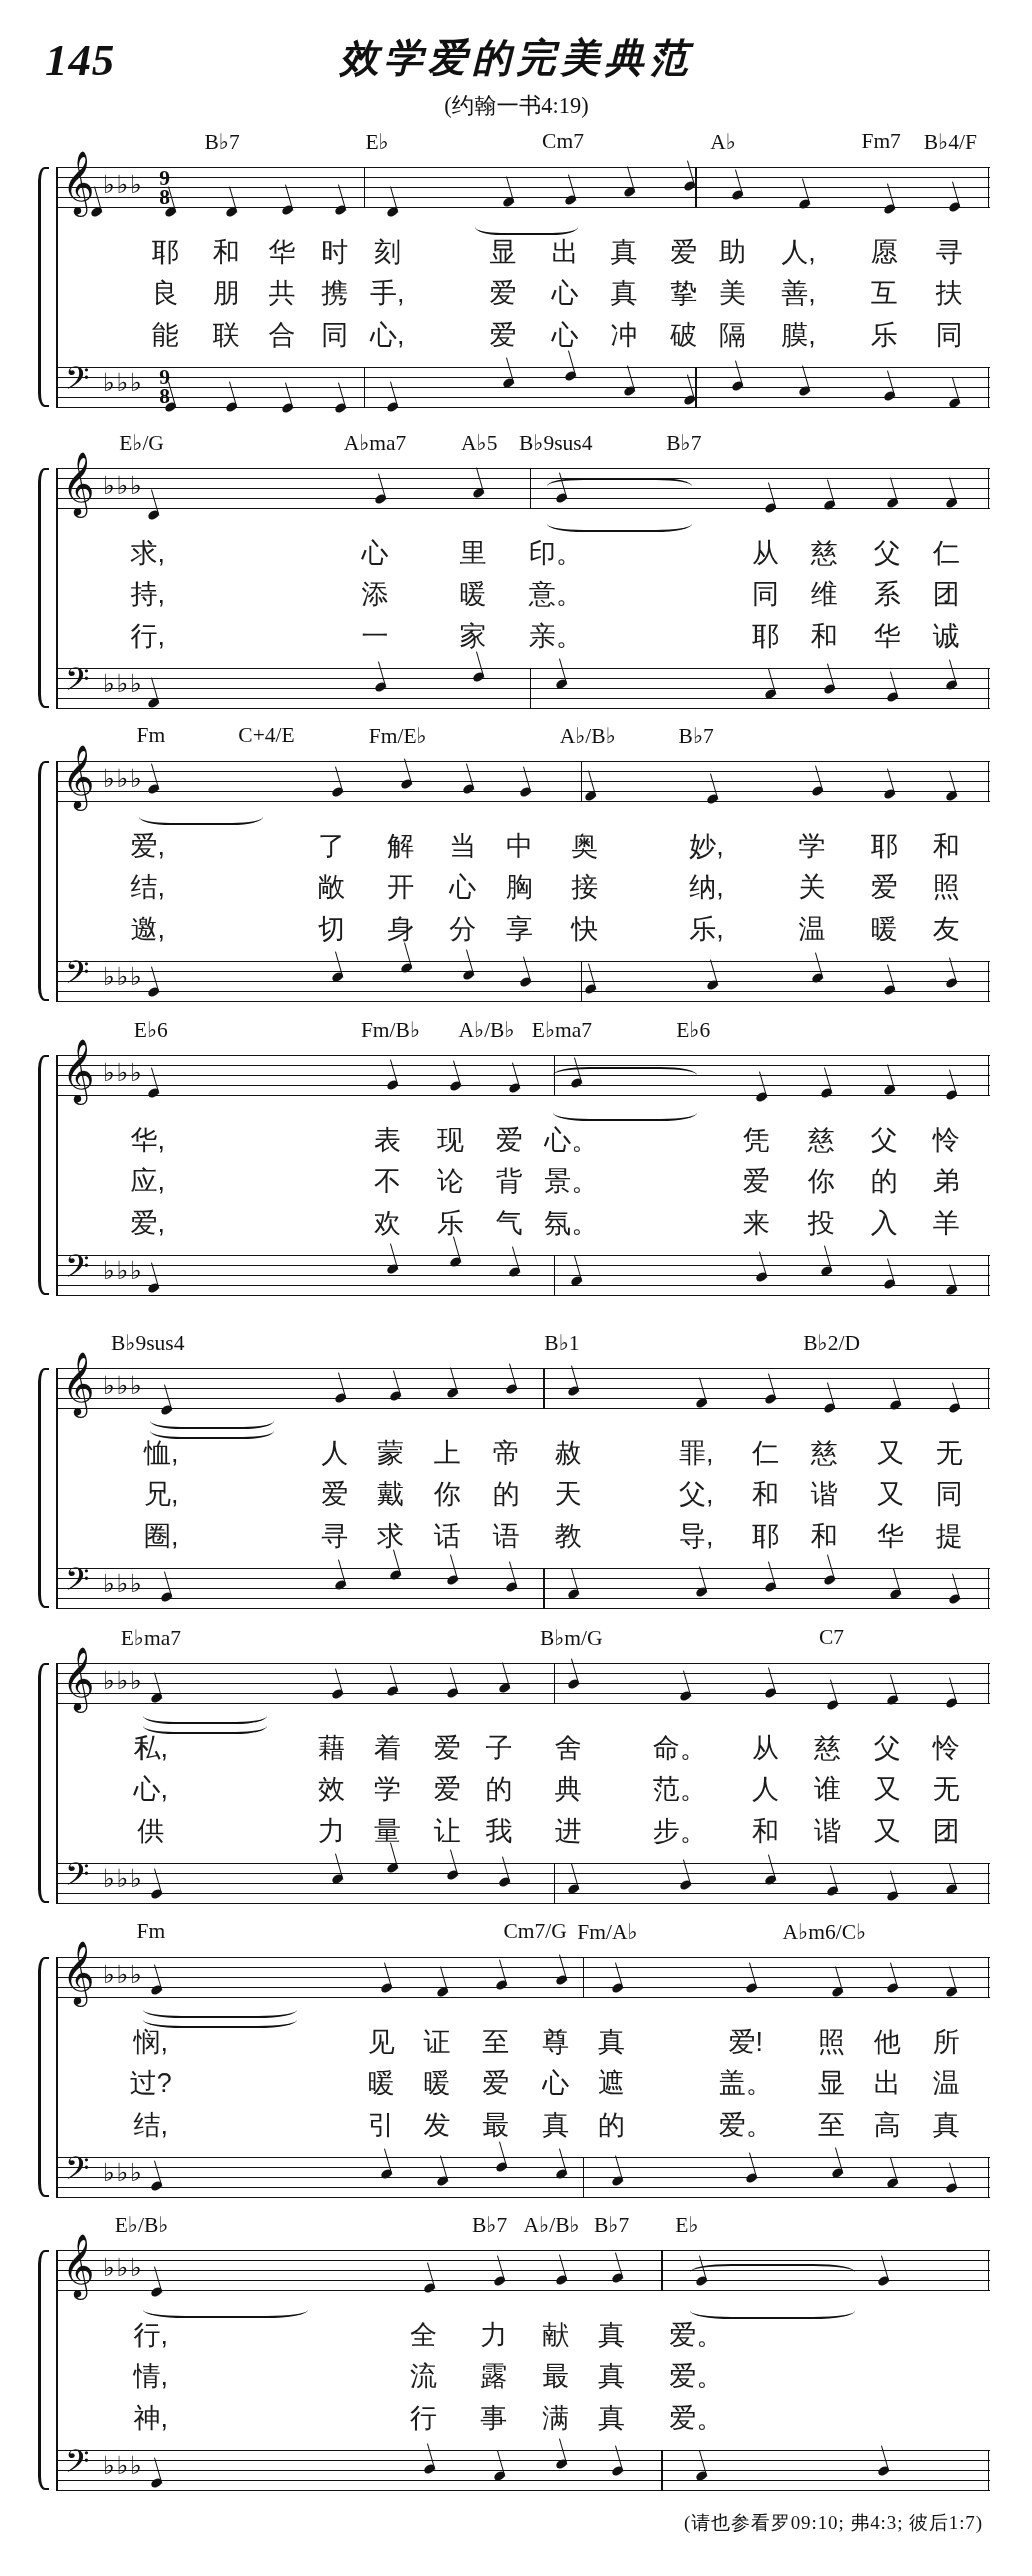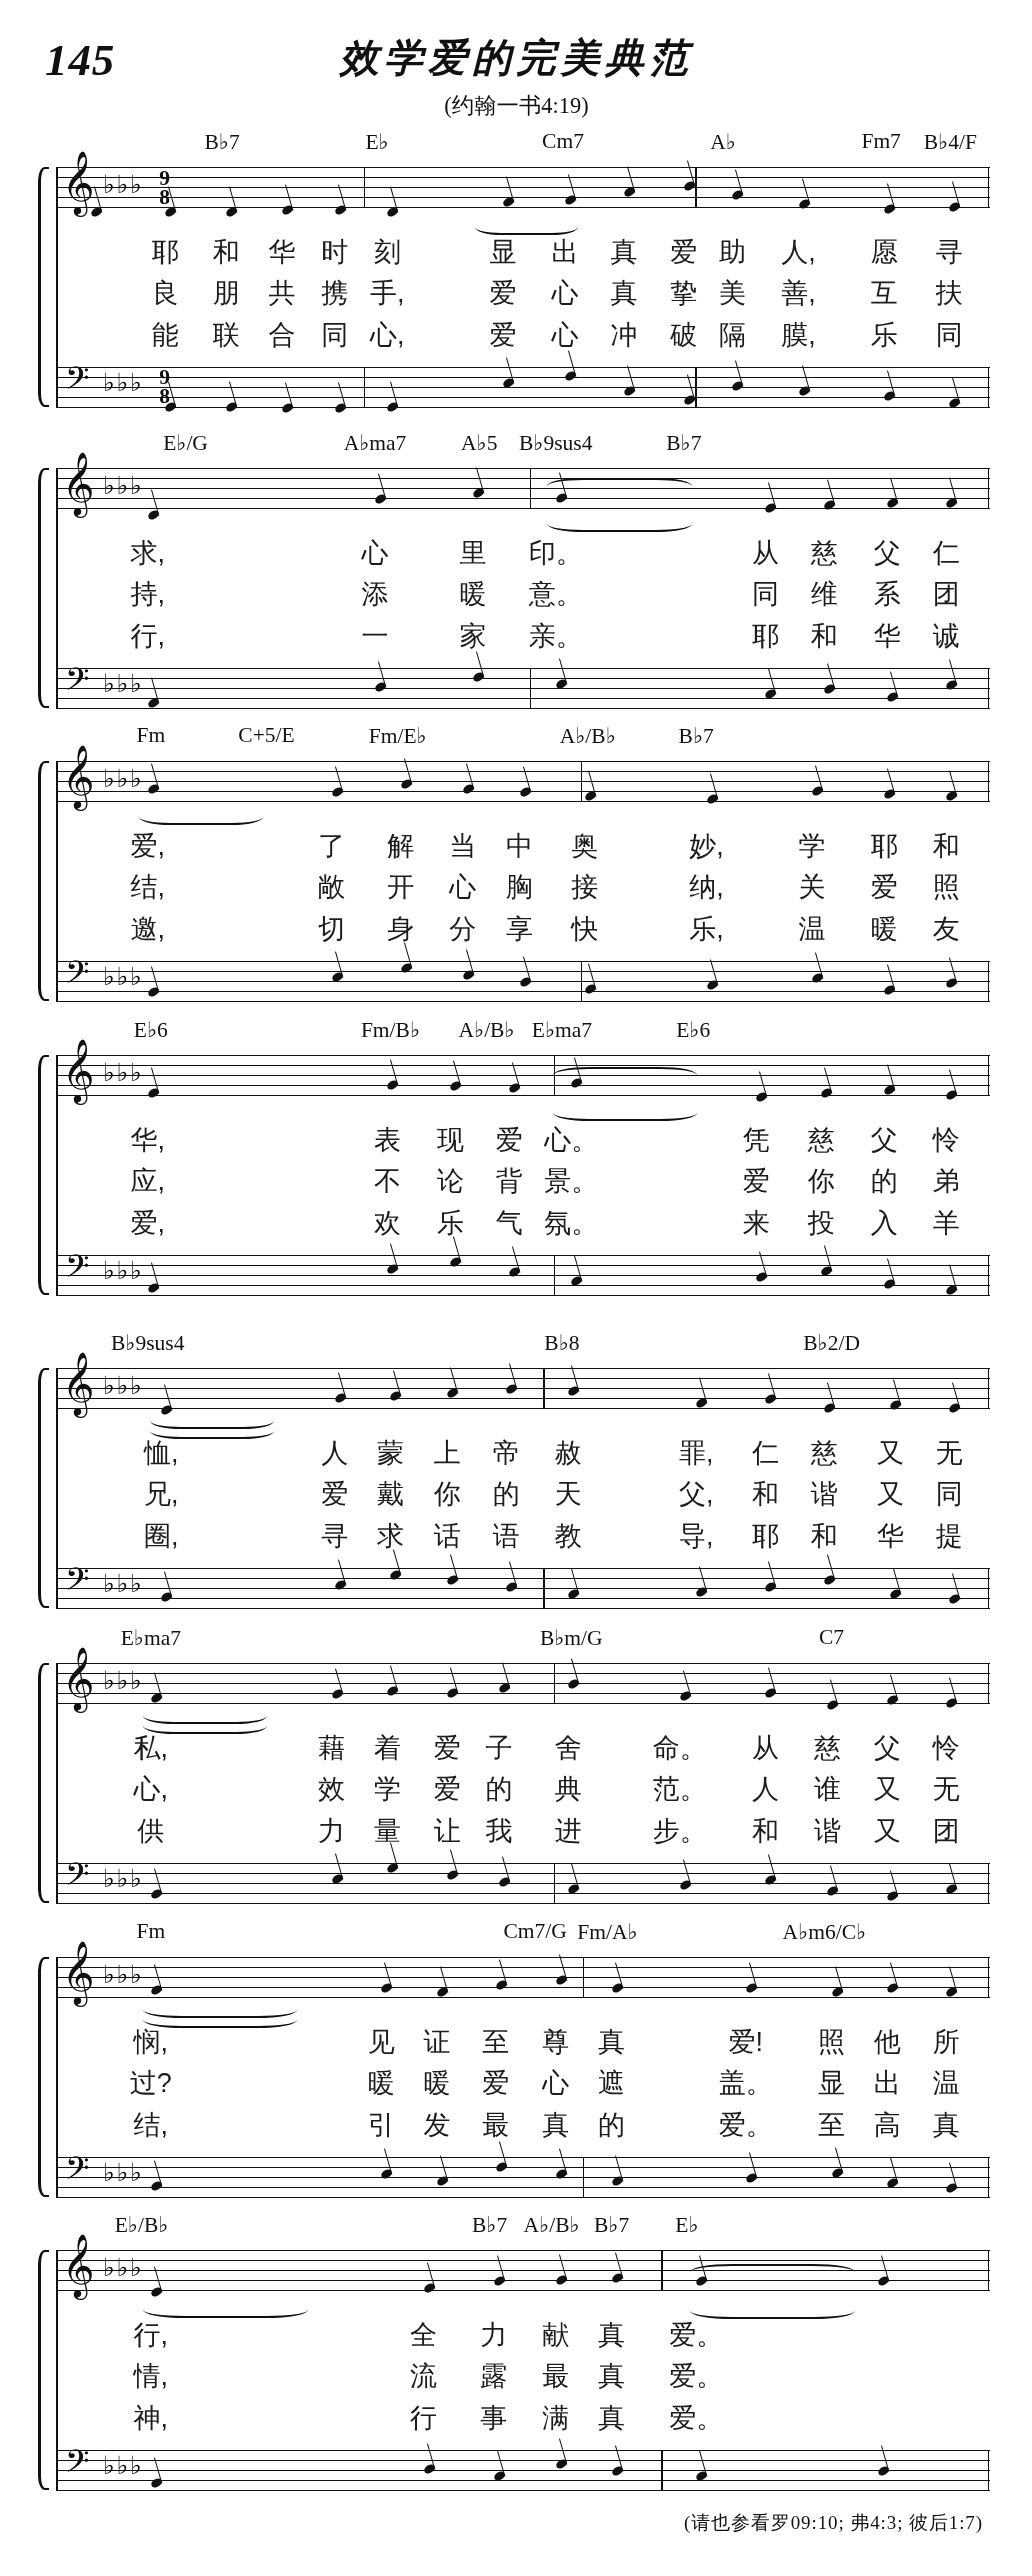--- a/index.html
+++ b/index.html
@@ -134,21 +134,21 @@
       <div class="lyric" style="left: 85.6%; top: 146px;">互</div>
       <div class="lyric" style="left: 85.6%; top: 188px;">乐</div>
       <div class="lyric" style="left: 91.9%; top: 105px;">寻</div>
       <div class="lyric" style="left: 91.9%; top: 146px;">扶</div>
       <div class="lyric" style="left: 91.9%; top: 188px;">同</div>
       <div class="slur down" style="left: 46%; width: 10%; top: 90px;"></div>
     </div>
     <div class="system" style="top: 430px;">
       <div class="sys-startline" style="top: 38px; height: 241px;"></div>
       <div class="brace" style="top: 38px; height: 236px;"></div>
-      <div class="chord" style="left: 13.7%; margin-left: 44px;">E♭/G</div>
+      <div class="chord" style="left: 13.7%;">E♭/G</div>
       <div class="chord" style="left: 36.3%;">A♭ma7</div>
       <div class="chord" style="left: 46.4%;">A♭5</div>
       <div class="chord" style="left: 53.8%;">B♭9sus4</div>
       <div class="chord" style="left: 66.2%;">B♭7</div>
       <div class="staff-lines" style="top: 38px;"></div>
       <div class="clef treble" style="top: 26px;">𝄞</div>
       <div class="flats" style="top: 43px;">♭♭♭</div>
       <div class="barline" style="left: 51.3%; top: 38px;"></div>
       <div class="barline" style="left: 988px; top: 38px;"></div>
       <div class="staff-lines" style="top: 238px;"></div>
@@ -196,21 +196,21 @@
       <div class="lyric" style="left: 91.6%; top: 105px;">仁</div>
       <div class="lyric" style="left: 91.6%; top: 146px;">团</div>
       <div class="lyric" style="left: 91.6%; top: 188px;">诚</div>
       <div class="slur up" style="left: 53%; width: 14%; top: 48px;"></div>
       <div class="slur down" style="left: 53%; width: 14%; top: 86px;"></div>
     </div>
     <div class="system" style="top: 723px;">
       <div class="sys-startline" style="top: 38px; height: 241px;"></div>
       <div class="brace" style="top: 38px; height: 236px;"></div>
       <div class="chord" style="left: 14.6%;">Fm</div>
-      <div class="chord" style="left: 25.8%;">C+5/E</div>
+      <div class="chord" style="left: 25.8%;">C+4/E</div>
       <div class="chord" style="left: 38.5%;">Fm/E♭</div>
       <div class="chord" style="left: 56.9%;">A♭/B♭</div>
       <div class="chord" style="left: 67.4%;">B♭7</div>
       <div class="staff-lines" style="top: 38px;"></div>
       <div class="clef treble" style="top: 26px;">𝄞</div>
       <div class="flats" style="top: 43px;">♭♭♭</div>
       <div class="barline" style="left: 56.2%; top: 38px;"></div>
       <div class="barline" style="left: 988px; top: 38px;"></div>
       <div class="staff-lines" style="top: 238px;"></div>
       <div class="clef bass" style="top: 234px;">𝄢</div>
@@ -332,21 +332,21 @@
       <div class="lyric" style="left: 91.6%; top: 105px;">怜</div>
       <div class="lyric" style="left: 91.6%; top: 146px;">弟</div>
       <div class="lyric" style="left: 91.6%; top: 188px;">羊</div>
       <div class="slur up" style="left: 53.5%; width: 14%; top: 50px;"></div>
       <div class="slur down" style="left: 53.5%; width: 14%; top: 88px;"></div>
     </div>
     <div class="system" style="top: 1330px;">
       <div class="sys-startline" style="top: 38px; height: 241px;"></div>
       <div class="brace" style="top: 38px; height: 236px;"></div>
       <div class="chord" style="left: 14.3%;">B♭9sus4</div>
-      <div class="chord" style="left: 54.4%;">B♭8</div>
+      <div class="chord" style="left: 54.4%;">B♭1</div>
       <div class="chord" style="left: 80.5%;">B♭2/D</div>
       <div class="staff-lines" style="top: 38px;"></div>
       <div class="clef treble" style="top: 26px;">𝄞</div>
       <div class="flats" style="top: 43px;">♭♭♭</div>
       <div class="barline" style="left: 52.6%; top: 38px;"></div>
       <div class="barline" style="left: 988px; top: 38px;"></div>
       <div class="staff-lines" style="top: 238px;"></div>
       <div class="clef bass" style="top: 234px;">𝄢</div>
       <div class="flats" style="top: 241px;">♭♭♭</div>
       <div class="barline" style="left: 52.6%; top: 238px;"></div>

